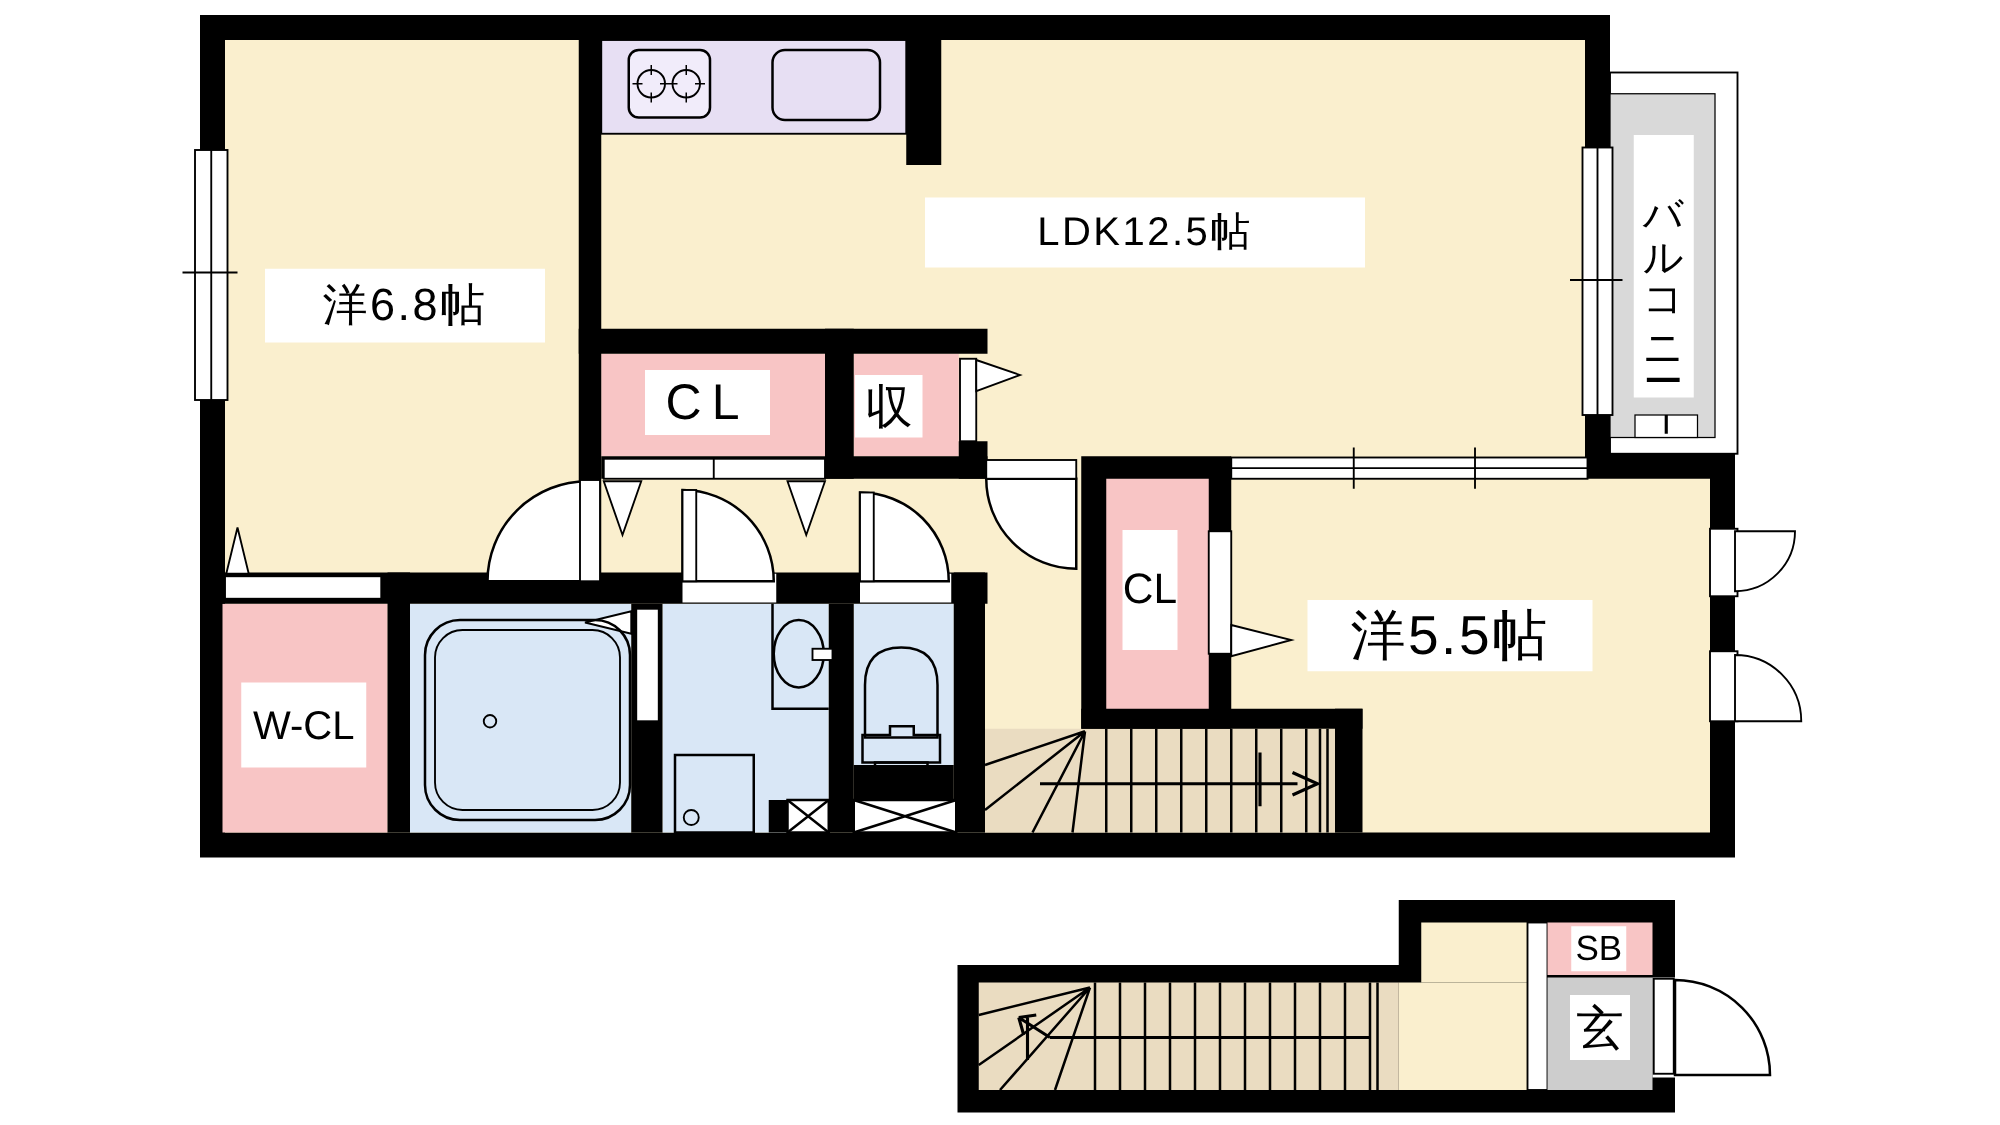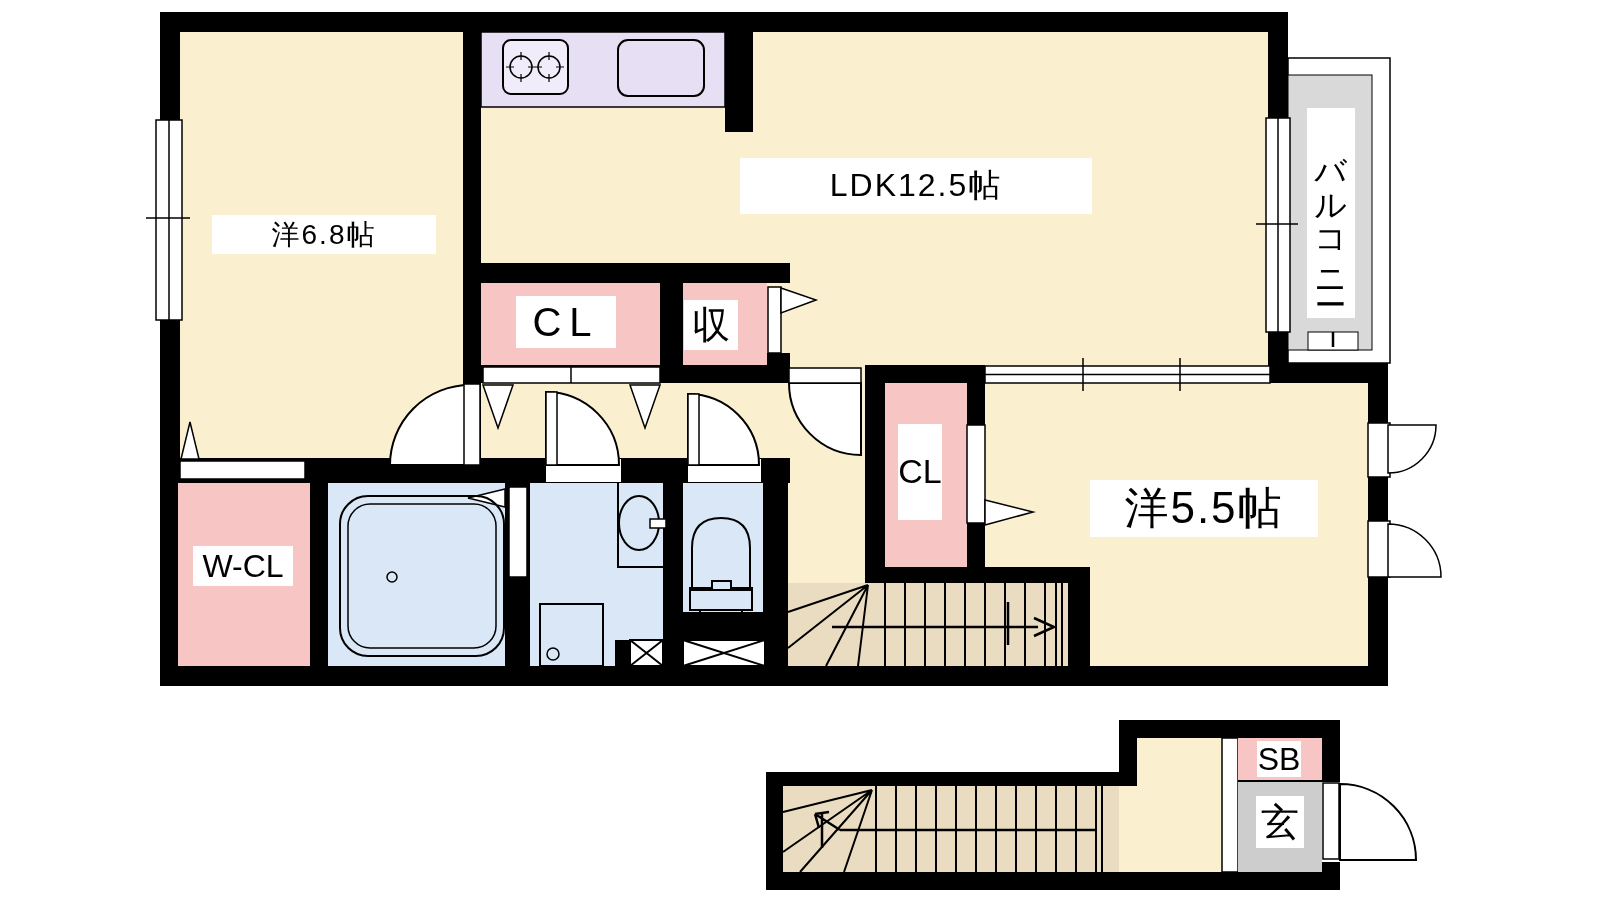--- a/index.html
+++ b/index.html
@@ -215,33 +215,33 @@
       <rect x="1323" y="783" width="16" height="76" stroke-width="1.5"></rect>
     </g>
     <g stroke="#000" fill="none" stroke-width="2">
       <path d="M876 786 V872 M896 786 V872 M916 786 V872 M936 786 V872 M956 786 V872 M976 786 V872 M996 786 V872 M1016 786 V872 M1036 786 V872 M1056 786 V872 M1076 786 V872 M1096 786 V872 M1102 786 V872"></path>
       <path d="M872 790 L783 812 M872 790 L783 852 M872 790 L800 872 M872 790 L844 872"></path>
       <path d="M840 830 H1096 M840 830 L815 814 M815 814 L819 828 M815 814 L829 812 M822 814 V848" stroke-width="2.5"></path>
     </g>
   </g>
 </svg>
 
-  <div class="lbl lbl-h" style="left:212px;top:215px;width:224px;height:39px;font-size:28px;">洋6.8帖</div>
+  <div class="lbl lbl-h" style="left:212px;top:215px;width:224px;height:59px;font-size:36px;">洋6.8帖</div>
 
   <div class="lbl lbl-h" style="left:740px;top:158px;width:352px;height:56px;font-size:32px;">LDK12.5帖</div>
 
   <div class="lbl lbl-h" style="left:516px;top:296px;width:100px;height:52px;font-size:40px;letter-spacing:8px;">CL</div>
 
   <div class="lbl" style="left:684px;top:300px;width:54px;height:50px;font-size:38px;">収</div>
 
   <div class="lbl lbl-v" style="left:1307px;top:108px;width:48px;height:210px;font-size:32px;">バルコニー</div>
 
   <div class="lbl lbl-wrap" style="left:898px;top:424px;width:44px;height:96px;font-size:34px;">CL</div>
 
-  <div class="lbl lbl-h" style="left:1046px;top:480px;width:228px;height:57px;font-size:44px;margin-left:44px;">洋5.5帖</div>
-
-  <div class="lbl" style="left:193px;top:546px;width:100px;height:40px;font-size:32px;">W-CL</div>
-
-  <div class="lbl" style="left:1257px;top:741px;width:44px;height:36px;font-size:32px;">SB</div>
+  <div class="lbl lbl-h" style="left:1046px;top:480px;width:228px;height:57px;font-size:44px;">洋5.5帖</div>
+
+  <div class="lbl" style="left:193px;top:546px;width:100px;height:68px;font-size:32px;">W-CL</div>
+
+  <div class="lbl" style="left:1257px;top:741px;width:44px;height:36px;font-size:28px;">SB</div>
 
   <div class="lbl" style="left:1256px;top:796px;width:48px;height:52px;font-size:38px;">玄</div>
 
 </div>
 
 </body></html>

